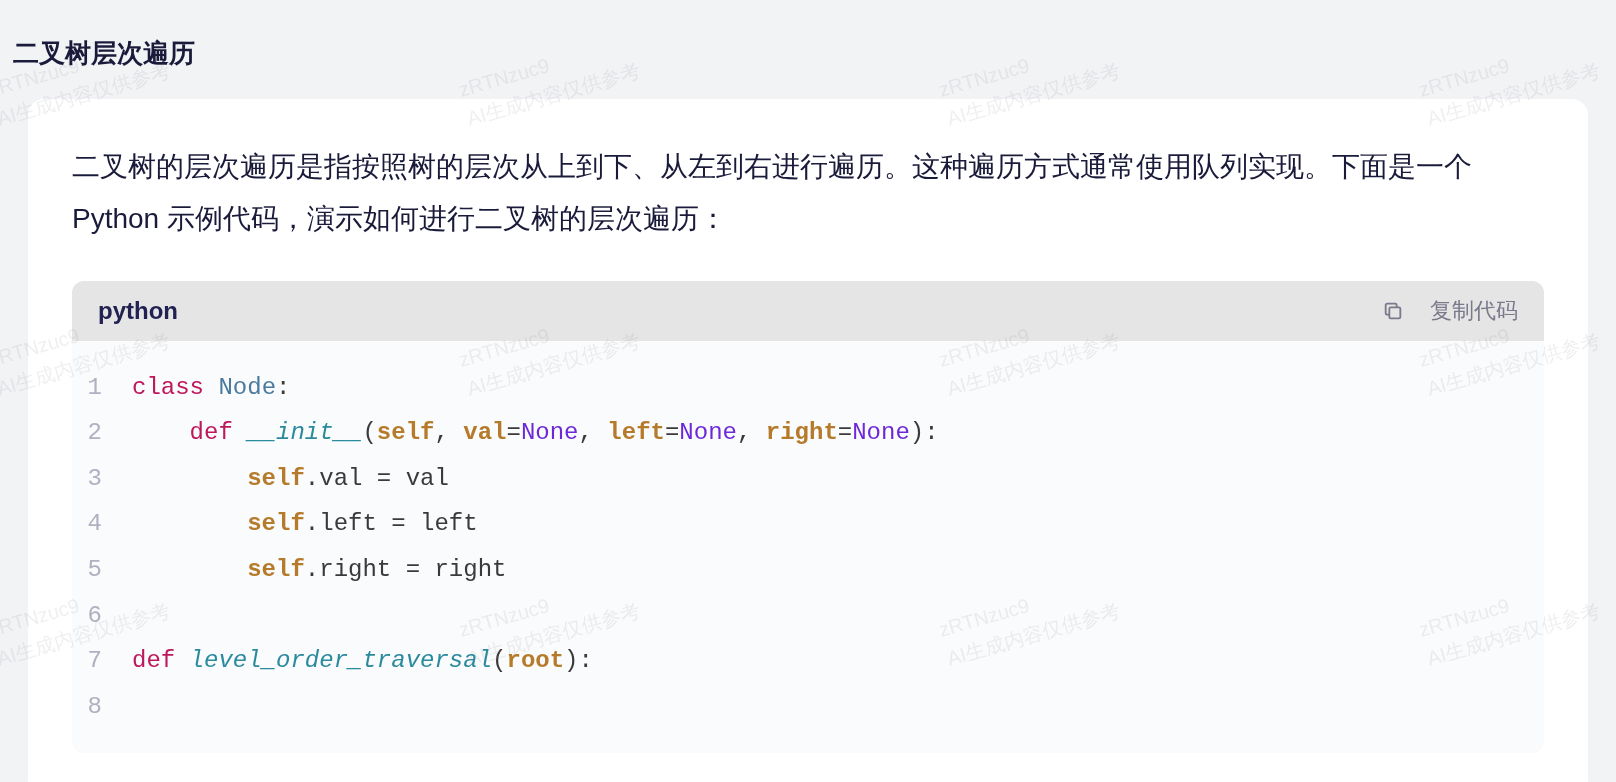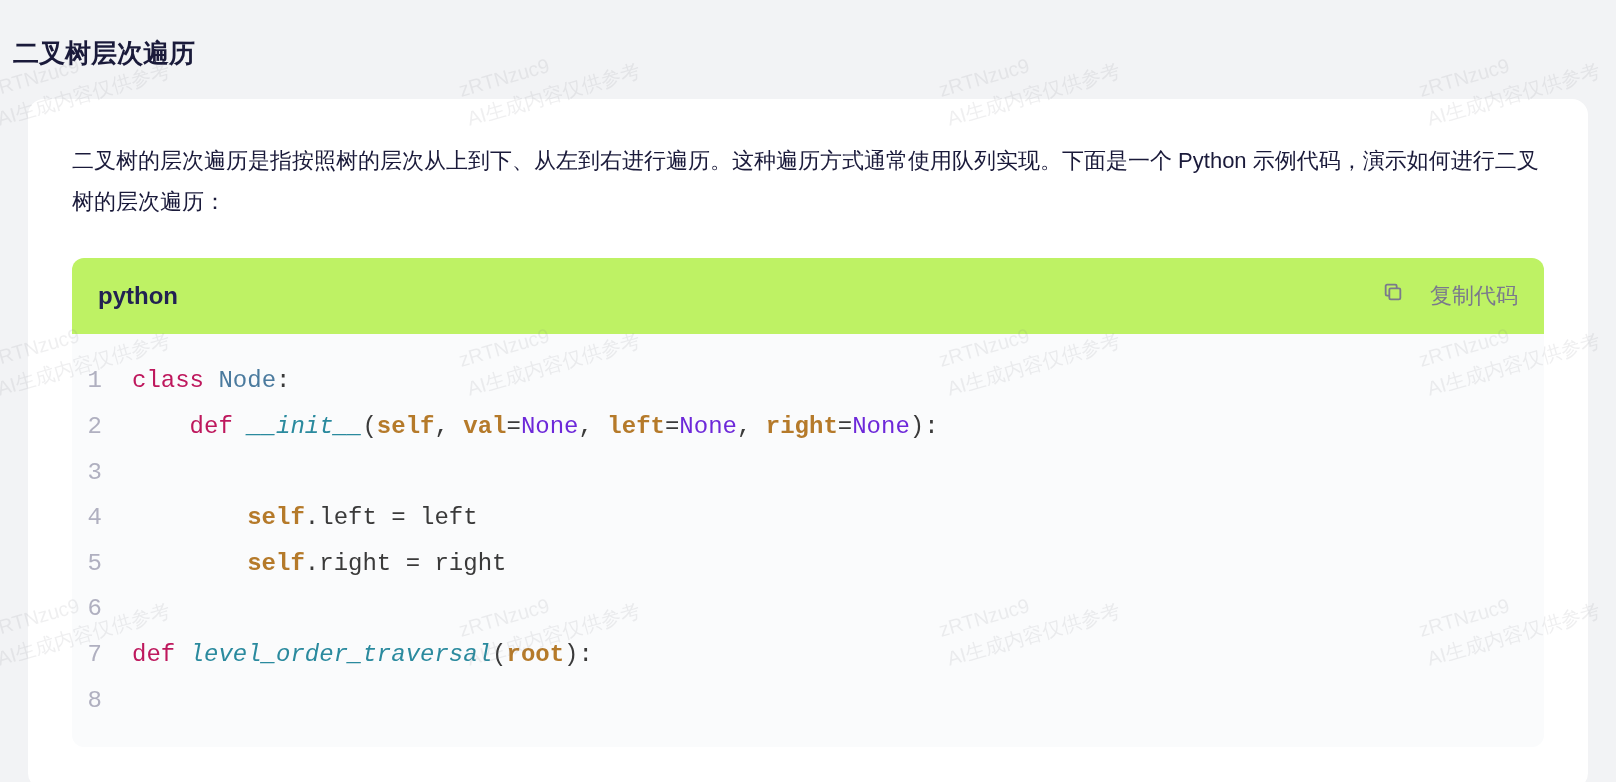--- a/index.html
+++ b/index.html
@@ -25,45 +25,45 @@
       color: #1a1a3a;
       padding: 36px 20px 28px 13px;
     }
     .content-card {
       background: #ffffff;
       border-radius: 16px;
       margin: 0 28px;
       padding: 42px 44px;
     }
     .intro-text {
-      font-size: 22px;
+      font-size: 28px;
       line-height: 1.85;
       color: #1a1a3a;
       margin-bottom: 36px;
     }
     .code-block {
       background: #fafbfc;
       border-radius: 12px;
       overflow: hidden;
     }
     .code-header {
-      background: #bef264;
+      background: #e5e5e5;
       display: flex;
       justify-content: space-between;
       align-items: center;
-      padding: 23px 26px;
+      padding: 15px 26px;
     }
     .code-lang {
       font-size: 24px;
       font-weight: 700;
       color: #222252;
     }
     .copy-button {
       display: flex;
-      align-items: flex-start;
+      align-items: center;
       gap: 26px;
       color: #7a7a8c;
       font-size: 22px;
       cursor: pointer;
       background: none;
       border: none;
       font-family: inherit;
     }
     .copy-icon {
       width: 22px;
@@ -138,20 +138,21 @@
       <div class="code-line">
             <span class="line-number">1</span>
             <span class="line-content"><span class="kw">class</span><span> </span><span class="cls">Node</span><span class="punct">:</span></span>
           </div>
           <div class="code-line">
             <span class="line-number">2</span>
             <span class="line-content"><span>    </span><span class="kw">def</span><span> </span><span class="fn">__init__</span><span class="punct">(</span><span class="param">self</span><span class="punct">, </span><span class="param">val</span><span class="punct">=</span><span class="lit">None</span><span class="punct">, </span><span class="param">left</span><span class="punct">=</span><span class="lit">None</span><span class="punct">, </span><span class="param">right</span><span class="punct">=</span><span class="lit">None</span><span class="punct">):</span></span>
           </div>
           <div class="code-line">
             <span class="line-number">3</span>
+            <span class="line-content"><span>        </span><span class="param">self</span><span class="punct">.</span><span class="attr">val</span><span> </span><span class="punct">=</span><span> </span><span class="attr">val</span></span>
           </div>
           <div class="code-line">
             <span class="line-number">4</span>
             <span class="line-content"><span>        </span><span class="param">self</span><span class="punct">.</span><span class="attr">left</span><span> </span><span class="punct">=</span><span> </span><span class="attr">left</span></span>
           </div>
           <div class="code-line">
             <span class="line-number">5</span>
             <span class="line-content"><span>        </span><span class="param">self</span><span class="punct">.</span><span class="attr">right</span><span> </span><span class="punct">=</span><span> </span><span class="attr">right</span></span>
           </div>
           <div class="code-line">

